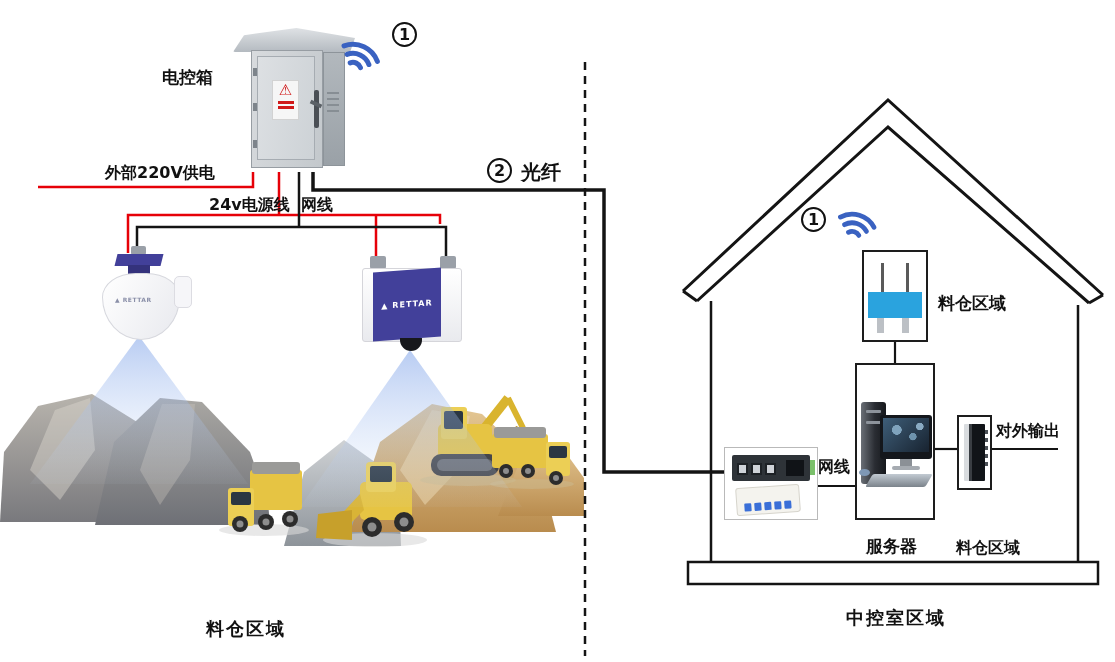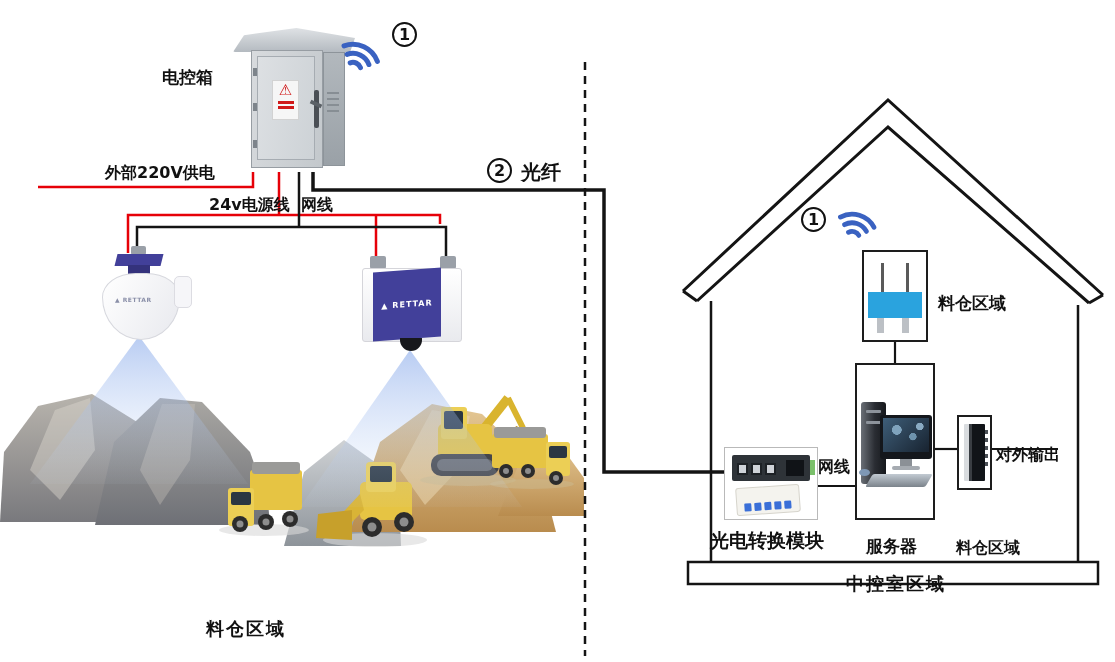--- a/index.html
+++ b/index.html
@@ -334,30 +334,29 @@
     </div>
     <div class="wu">
       <i style="left:7px;"></i>
       <i style="left:17px;"></i>
       <i style="left:27px;"></i>
       <i style="left:37px;"></i>
       <i style="left:47px;"></i>
     </div>
   </div>
   <div class="lbl lbl-16" style="left:818px;top:457px;">网线</div>
-  <div class="lbl lbl-19" style="left:710px;top:528px;">光电转换模块</div>
 
   <div class="outm">
     <div class="dev">
       <i style="top:6px;"></i>
         <i style="top:14px;"></i>
         <i style="top:22px;"></i>
         <i style="top:30px;"></i>
         <i style="top:38px;"></i>
     </div>
   </div>
-  <div class="lbl lbl-16" style="left:996px;top:445px;">对外输出</div>
+  <div class="lbl lbl-16" style="left:996px;top:421px;">对外输出</div>
   <div class="lbl lbl-16" style="left:956px;top:538px;">料仓区域</div>
 
   <div class="lbl lbl-zone" style="left:206px;top:617px;">料仓区域</div>
-  <div class="lbl lbl-zone" style="left:846px;top:572px;font-family:Liberation Mono, monospace;">中控室区域</div>
+  <div class="lbl lbl-zone" style="left:846px;top:606px;font-family:Liberation Mono, monospace;">中控室区域</div>
 
 </div>
 
 </body></html>

